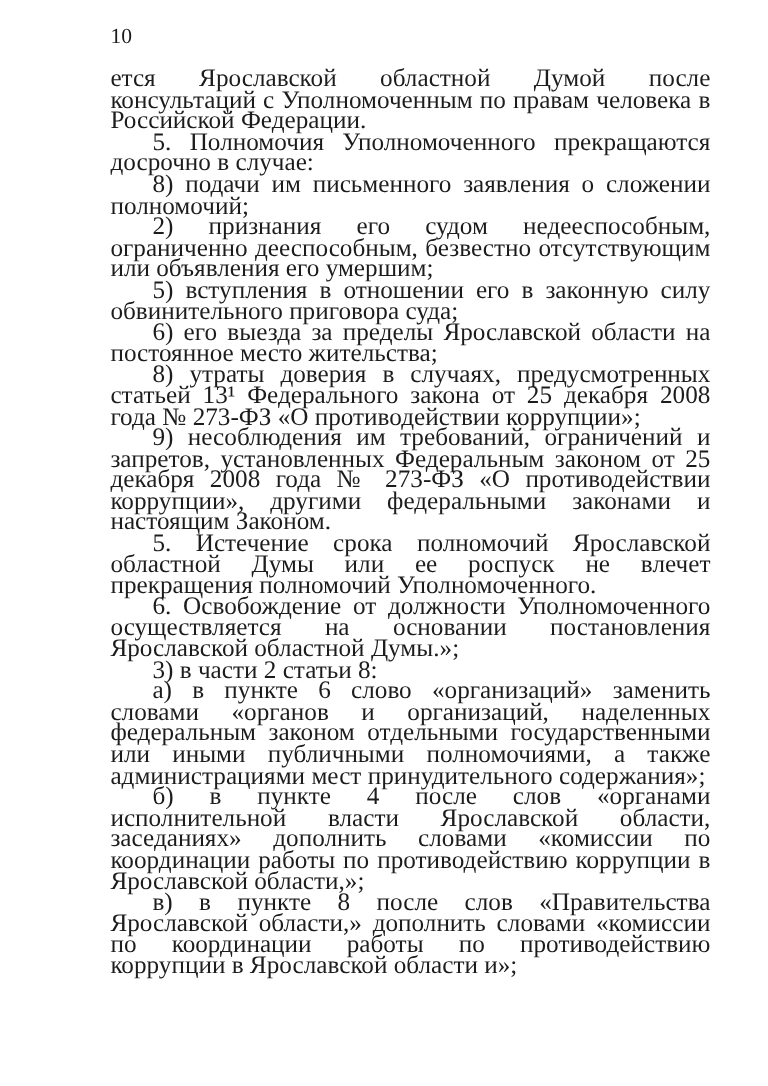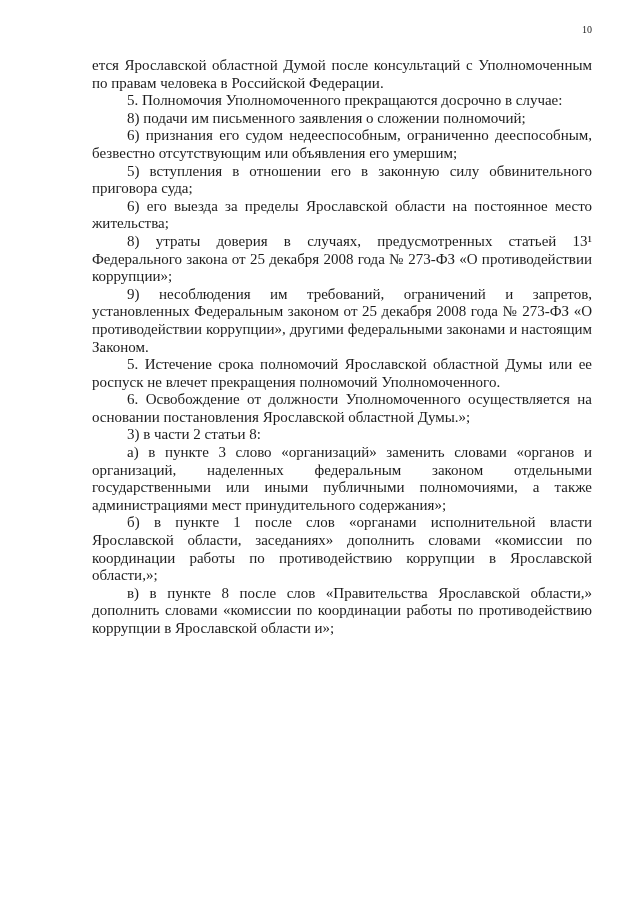--- a/index.html
+++ b/index.html
@@ -14,30 +14,30 @@
     background: #ffffff;
     overflow: hidden;
     font-family: "Liberation Serif", "DejaVu Serif", serif;
     color: #1c1c1c;
   }
   .page-number {
     position: absolute;
     top: 22px;
     left: 92px;
     width: 500px;
-    text-align: right;
-    font-size: 10px;
+    text-align: left;
+    font-size: 18px;
     line-height: 16px;
   }
   .body-text {
     position: absolute;
     top: 57px;
     left: 92px;
     width: 500px;
-    font-size: 15px;
+    font-size: 21px;
     line-height: 17.6px;
     text-align: justify;
     text-justify: inter-word;
     hyphens: auto;
     -webkit-hyphens: auto;
   }
   .body-text p {
     margin: 0;
     padding: 0;
     text-indent: 35px;
@@ -49,25 +49,25 @@
 </head>
 <body>
 
 <div class="page">
   <div class="page-number">10</div>
 
   <div class="body-text">
     <p class="no-indent">ется Ярославской областной Думой после консультаций с Уполномоченным по правам человека в Российской Федерации.</p>
     <p>5. Полномочия Уполномоченного прекращаются досрочно в случае:</p>
     <p>8) подачи им письменного заявления о сложении полномочий;</p>
-    <p>6) признания его судом недееспособным, ограниченно дееспособным, безвестно отсутствующим или объявления его умершим;</p>
+    <p>2) признания его судом недееспособным, ограниченно дееспособным, безвестно отсутствующим или объявления его умершим;</p>
     <p>5) вступления в отношении его в законную силу обвинительного приговора суда;</p>
     <p>6) его выезда за пределы Ярославской области на постоянное место жительства;</p>
     <p>8) утраты доверия в случаях, предусмотренных статьей 13¹ Федерального закона от 25 декабря 2008 года № 273-ФЗ «О противодействии коррупции»;</p>
     <p>9) несоблюдения им требований, ограничений и запретов, установленных Федеральным законом от 25 декабря 2008 года № 273-ФЗ «О противодействии коррупции», другими федеральными законами и настоящим Законом.</p>
     <p>5. Истечение срока полномочий Ярославской областной Думы или ее роспуск не влечет прекращения полномочий Уполномоченного.</p>
     <p>6. Освобождение от должности Уполномоченного осуществляется на основании постановления Ярославской областной Думы.»;</p>
     <p>3) в части 2 статьи 8:</p>
-    <p>а) в пункте 3 слово «организаций» заменить словами «органов и организаций, наделенных федеральным законом отдельными государственными или иными публичными полномочиями, а также администрациями мест принудительного содержания»;</p>
-    <p>б) в пункте 1 после слов «органами исполнительной власти Ярославской области, заседаниях» дополнить словами «комиссии по координации работы по противодействию коррупции в Ярославской области,»;</p>
+    <p>а) в пункте 6 слово «организаций» заменить словами «органов и организаций, наделенных федеральным законом отдельными государственными или иными публичными полномочиями, а также администрациями мест принудительного содержания»;</p>
+    <p>б) в пункте 4 после слов «органами исполнительной власти Ярославской области, заседаниях» дополнить словами «комиссии по координации работы по противодействию коррупции в Ярославской области,»;</p>
     <p>в) в пункте 8 после слов «Правительства Ярославской области,» дополнить словами «комиссии по координации работы по противодействию коррупции в Ярославской области и»;</p>
   </div>
 </div>
 
 </body></html>

